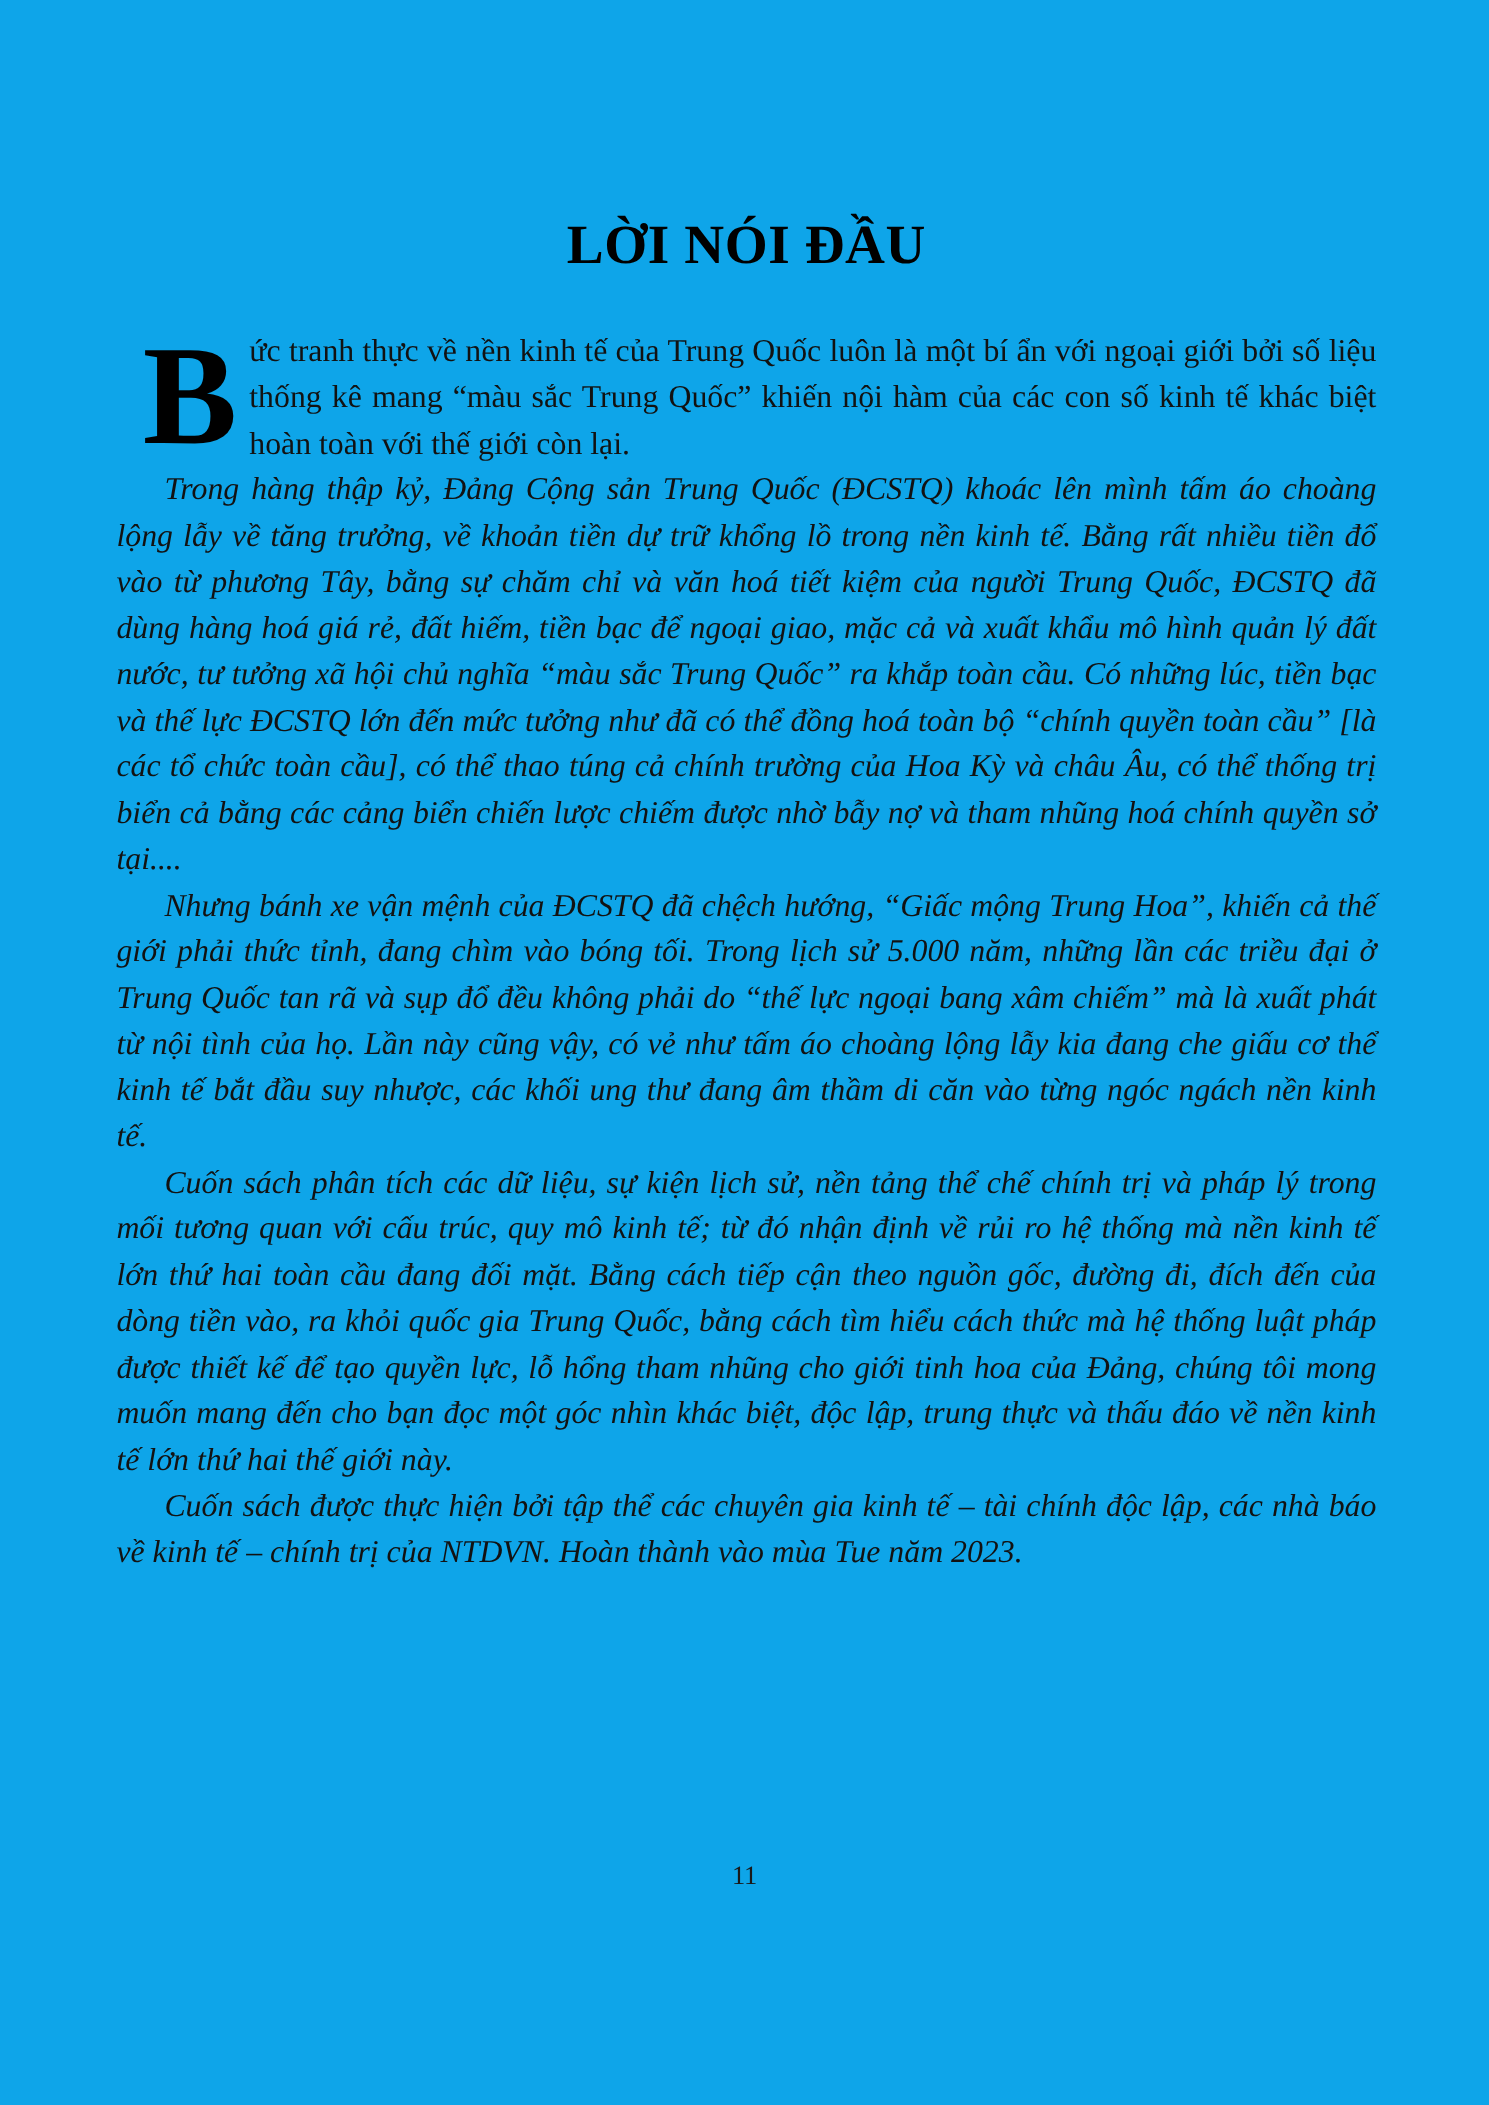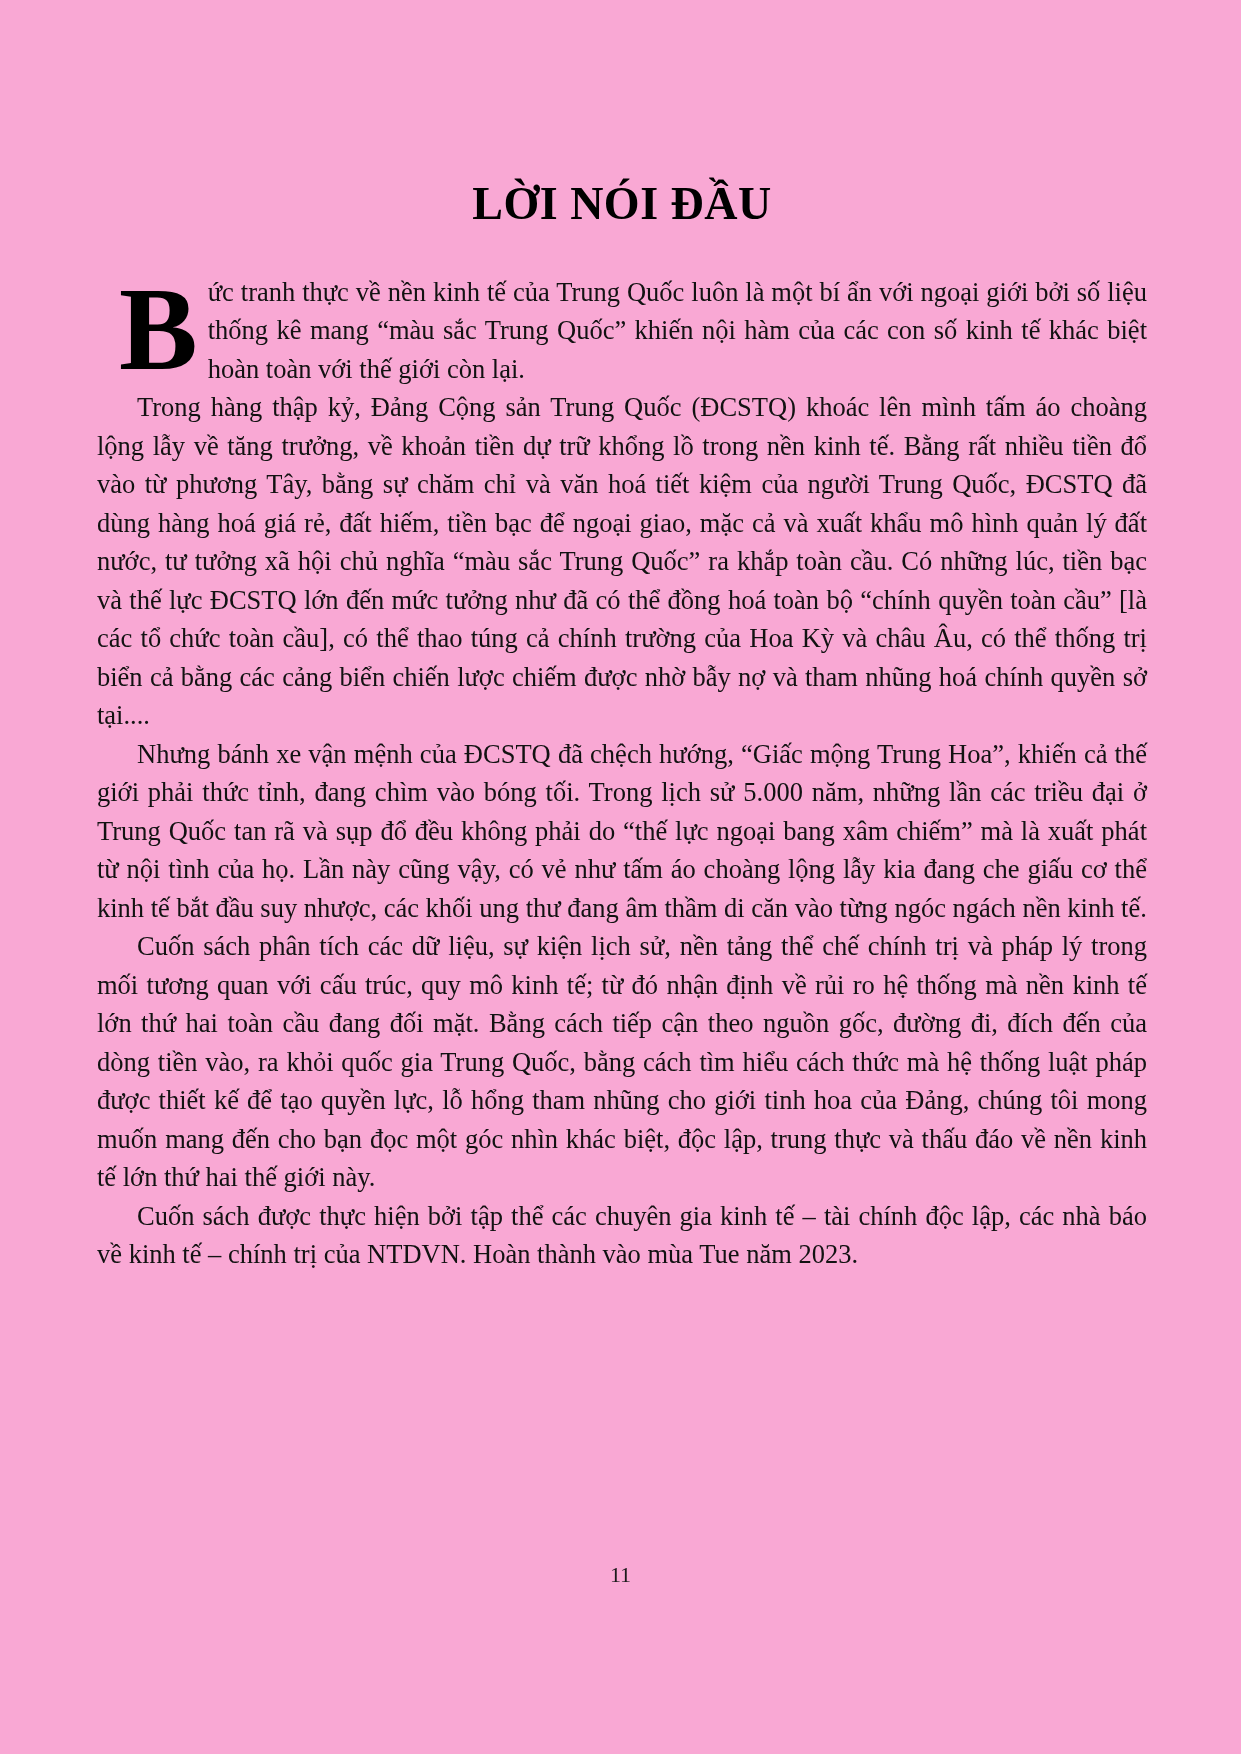--- a/index.html
+++ b/index.html
@@ -5,21 +5,21 @@
 <style>
   html, body {
     margin: 0;
     padding: 0;
     background: #ffffff;
   }
   .page {
     position: relative;
     width: 1241px;
     height: 1754px;
-    background: #f9a8d4;
+    background: #0ea5e9;
     margin: 0 auto;
     overflow: hidden;
     box-sizing: border-box;
   }
   .content {
     position: absolute;
     left: 97px;
     top: 0;
     width: 1050px;
     height: 1754px;
@@ -42,20 +42,21 @@
     line-height: 38.5px;
     color: #121212;
     text-align: justify;
     text-justify: inter-word;
     margin: 0;
     hyphens: none;
   }
   p.para {
     margin: 0;
     text-indent: 40px;
+    font-style: italic;
   }
   p.para-first {
     margin: 0;
     text-indent: 0;
   }
   .para-block {
     margin-top: 42px;
   }
   
   .dropcap-para {
@@ -75,21 +76,20 @@
   }
   .page-number {
     position: absolute;
     left: 0;
     right: 0;
     top: 1550px;
     text-align: center;
     font-family: "Liberation Serif", "DejaVu Serif", serif;
     font-size: 22px;
     color: #1a1a1a;
-    margin-top: 12px;
   }
 </style>
 </head>
 <body>
 
 <div class="page">
   <div class="content">
 
     <h1 class="page-title">LỜI NÓI ĐẦU</h1>
 

